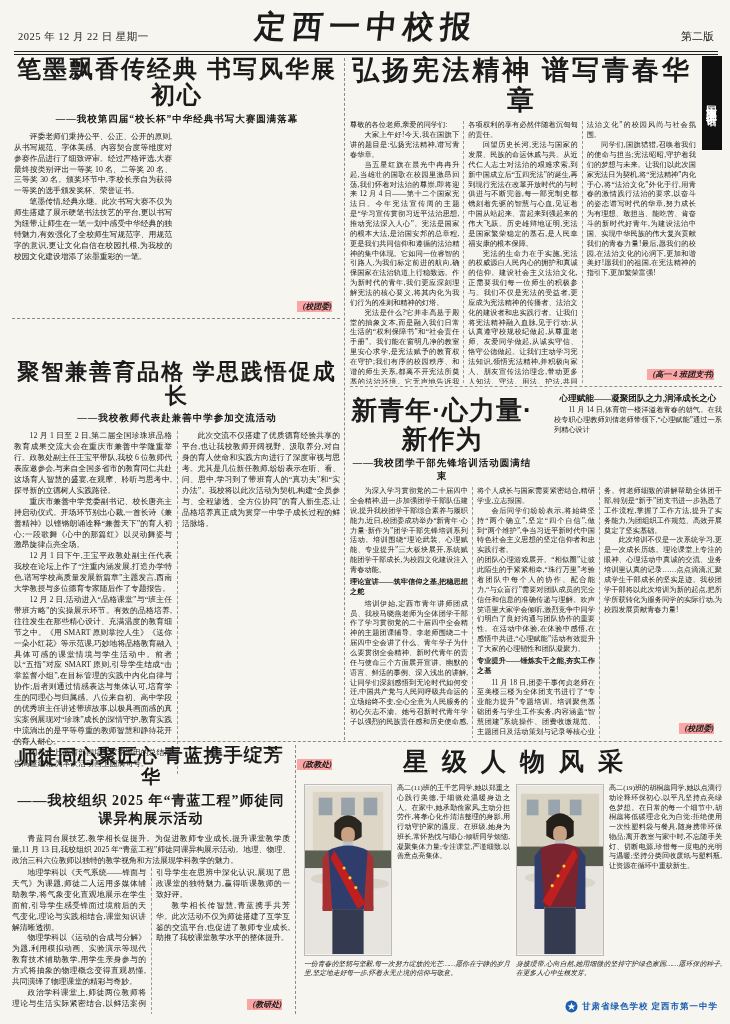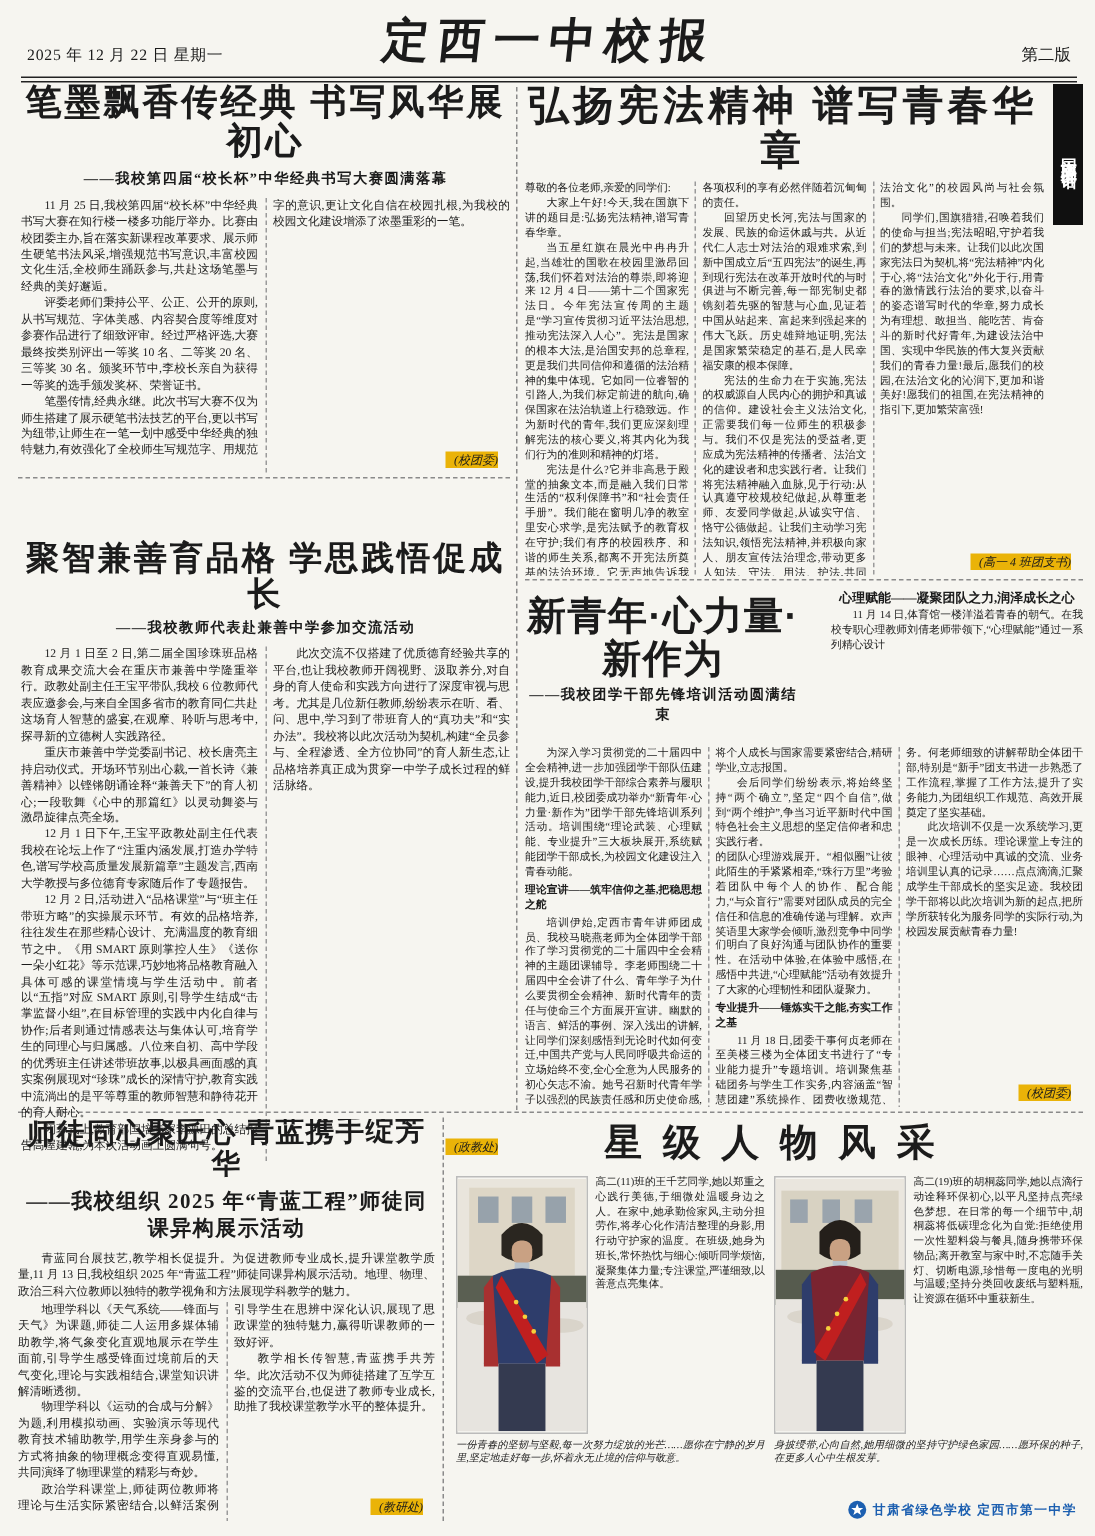--- a/index.html
+++ b/index.html
@@ -23,22 +23,22 @@
   #hr-left1 { left:12px; width:328px; top:318px; }
   #hr-right1 { left:350px; width:372px; top:386px; }
   #hr-full { left:12px; width:710px; top:741px; }
   
   .article { position:absolute; overflow:hidden; }
   .headline { font-weight:900; text-align:center; letter-spacing:2px; line-height:1.1; }
   .byline { font-weight:bold; text-align:center; font-size:9.5px; margin-top:4px; letter-spacing:1px; }
   .body p { font-size:7.8px; line-height:1.4; text-indent:2em; text-align:justify; }
   .cols2 { column-count:2; column-gap:10px; column-fill:auto; column-rule:1px dashed #9a9a9a; }
   .cols3 { column-count:3; column-gap:9px; column-fill:auto; column-rule:1px dashed #9a9a9a; }
-  .attr { position:absolute; right:8px; bottom:4px; font-size:8px; font-weight:normal;
-    background:#eab308; padding-left:6px; font-style:italic;text-align:right; }
+  .attr { position:absolute; right:8px; bottom:4px; font-size:8px; font-weight:bold;
+    background:#fca5a5; padding-left:6px; font-style:italic;text-align:right; }
   .subhead { font-weight:bold; text-align:center; text-indent:0 !important; margin:2px 0; }
   
   #artA { left:14px; top:56px; width:326px; height:260px; }
   #artA .headline { font-size:24px; }
   #artA .body { margin-top:6px; height:188px; }
   
   #artD { left:350px; top:56px; width:372px; height:328px; }
   #artD .headline { font-size:27px; margin-right:28px; letter-spacing:3px; }
   #artD .body { margin-top:6px; margin-right:26px; height:282px; }
   #artD .body p { font-size:7.2px; line-height:1.37; }
@@ -51,21 +51,21 @@
   #artB .headline { font-size:22px; }
   #artB .body { margin-top:6px; height:348px; }
   
   #artE { left:350px; top:392px; width:372px; height:346px; }
   .e-head { display:flex; gap:20px; }
   .e-titleblock { flex:1; padding-top:4px; }
   #artE .headline { font-size:26px; letter-spacing:1px; font-family:"Liberation Sans","DejaVu Sans",sans-serif; }
   .psybox { width:168px; }
   .psy-title { font-size:8.6px; font-weight:bold; text-align:center; line-height:1.4; }
   .psy-intro { font-size:7.2px; line-height:1.37; text-align:justify; text-indent:2em; margin-top:2px; }
-  #artE .body { margin-top:15px; height:252px; }
+  #artE .body { margin-top:4px; height:252px; }
   #artE .body p { font-size:7.2px; line-height:1.37; }
   
   #artC { left:12px; top:746px; width:278px; height:268px; }
   #artC .headline { font-size:19px; letter-spacing:1px; transform:rotate(-.6deg); }
   #artC .byline { font-size:14px; }
   #artC .lead { font-size:7.8px; line-height:1.42; text-indent:2em; text-align:justify; margin-top:5px; }
   #artC .cols2 { margin-top:2px; height:152px; }
   
   #secF { left:295px; top:745px; width:427px; height:269px; border-left:1px dashed #8a8a8a; padding-left:8px; }
   .stars-title { font-size:25px; font-weight:900; text-align:center; letter-spacing:14px; text-indent:14px; }
@@ -92,21 +92,20 @@
 
   <div class="vrule"></div>
   <div class="hrule" id="hr-left1"></div>
   <div class="hrule" id="hr-right1"></div>
   <div class="hrule" id="hr-full"></div>
 
   <section class="article" id="artA">
     <h2 class="headline">笔墨飘香传经典  书写风华展初心</h2>
     <p class="byline">——我校第四届“校长杯”中华经典书写大赛圆满落幕</p>
     <div class="body cols2">
-      <p>11 月 25 日,我校第四届“校长杯”中华经典书写大赛在知行楼一楼多功能厅举办。比赛由校团委主办,旨在落实新课程改革要求、展示师生硬笔书法风采,增强规范书写意识,丰富校园文化生活,全校师生踊跃参与,共赴这场笔墨与经典的美好邂逅。</p>
       <p>评委老师们秉持公平、公正、公开的原则,从书写规范、字体美感、内容契合度等维度对参赛作品进行了细致评审。经过严格评选,大赛最终按类别评出一等奖 10 名、二等奖 20 名、三等奖 30 名。颁奖环节中,李校长亲自为获得一等奖的选手颁发奖杯、荣誉证书。</p>
       <p>笔墨传情,经典永继。此次书写大赛不仅为师生搭建了展示硬笔书法技艺的平台,更以书写为纽带,让师生在一笔一划中感受中华经典的独特魅力,有效强化了全校师生写规范字、用规范字的意识,更让文化自信在校园扎根,为我校的校园文化建设增添了浓墨重彩的一笔。</p>
     </div>
     <span class="attr">(校团委)</span>
   </section>
 
   <section class="article" id="artD">
     <div class="flagtab">国旗下的讲话</div>
     <h2 class="headline">弘扬宪法精神  谱写青春华章</h2>
     <div class="body cols3">

